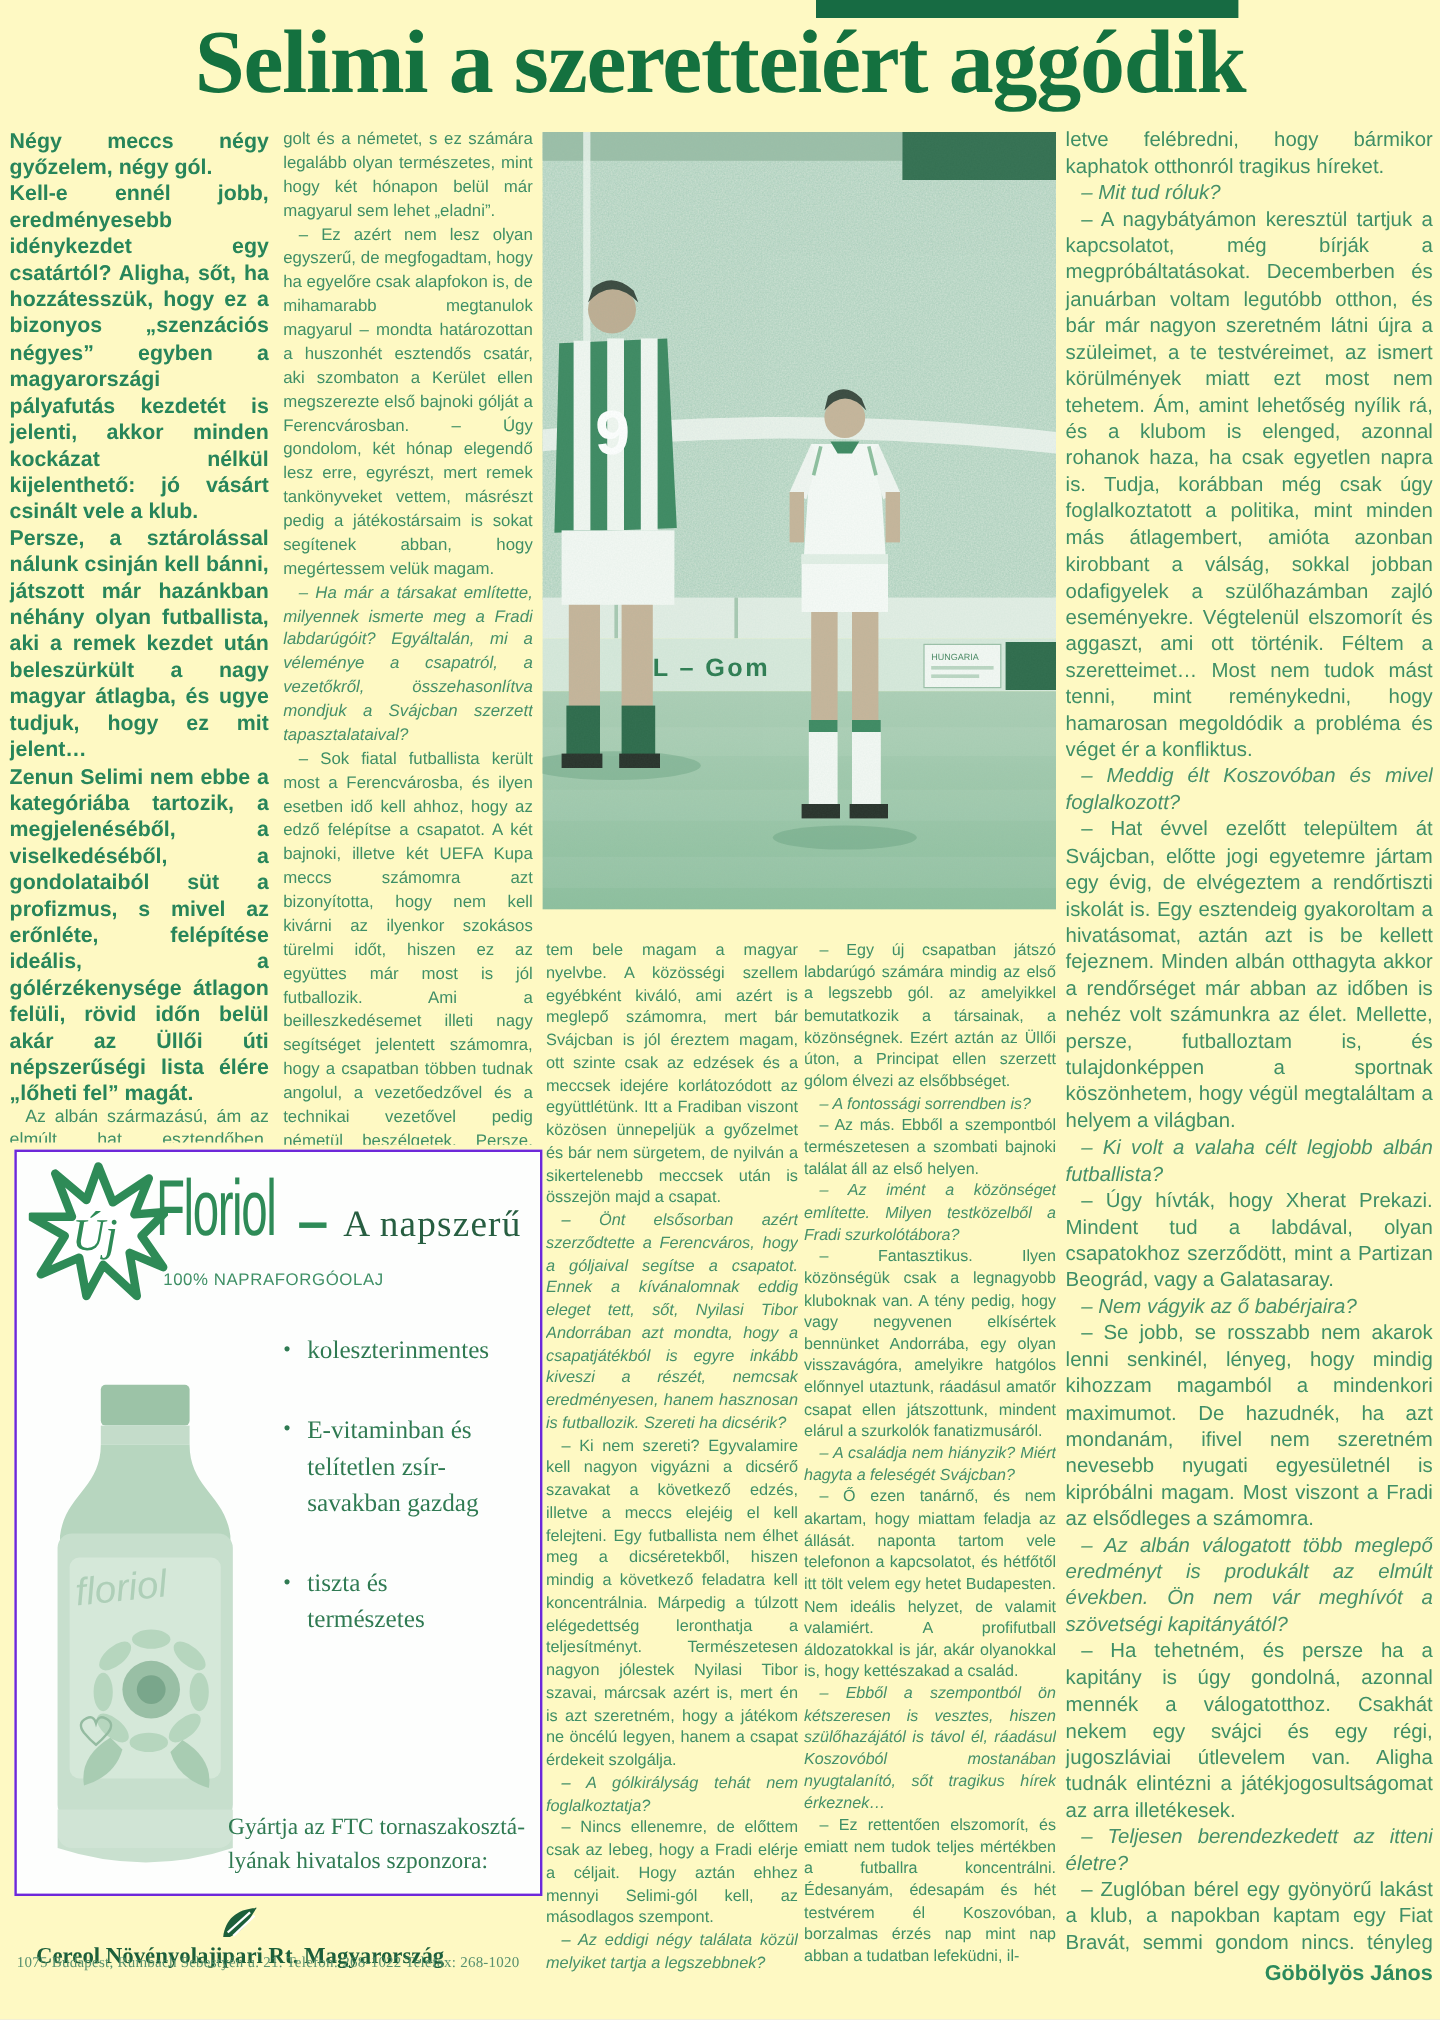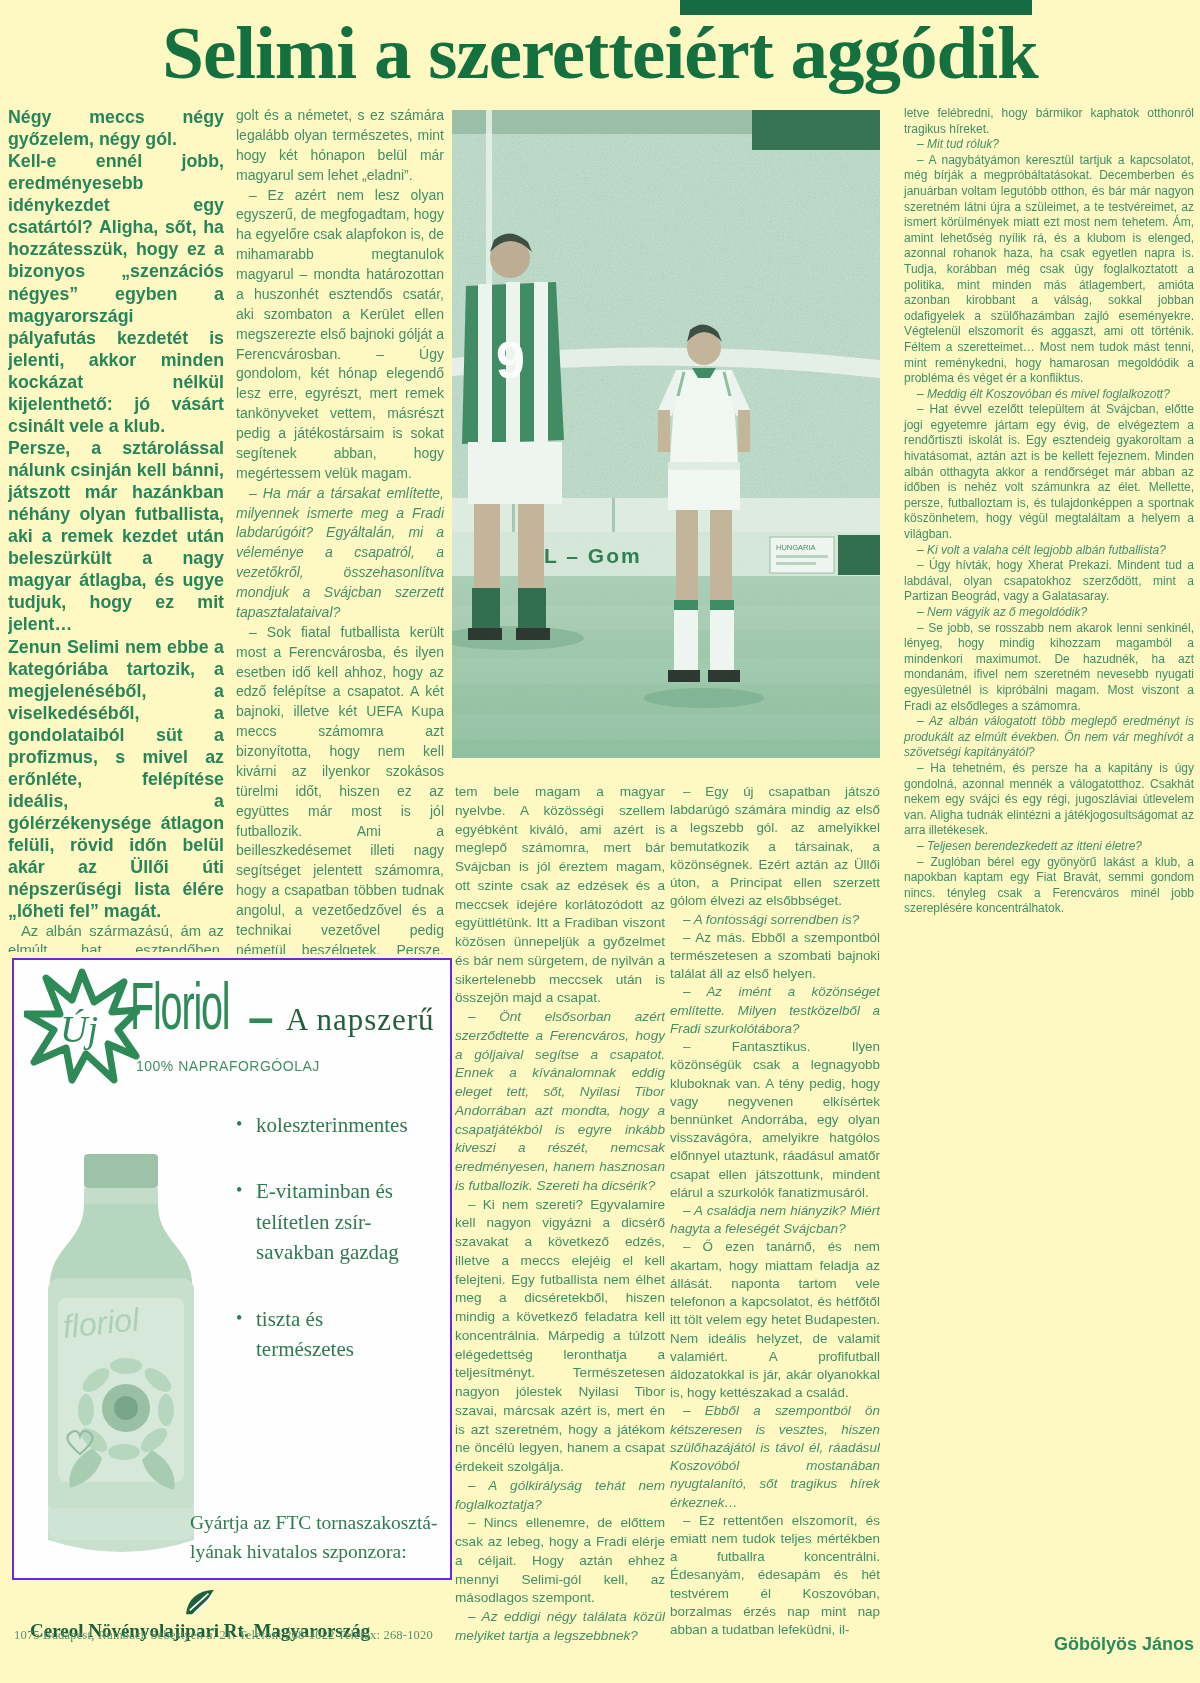--- a/index.html
+++ b/index.html
@@ -16,21 +16,21 @@
   .col1{left:8px;top:106px;width:216px;height:846px;}
   .col1 .para{font-weight:bold;color:#27855a;font-size:17.8px;line-height:1.24;}
   .col1 .para.reg{font-weight:normal;color:#3f8f66;font-size:14.8px;line-height:1.29;}
   .col2{left:236px;top:106px;width:208px;height:848px;}
   .col2 .para{font-size:14px;line-height:1.42;}
   .col3{left:455px;top:783px;width:210px;height:897px;}
   .col3 .para{font-size:13.6px;line-height:1.38;}
   .col4{left:670px;top:783px;width:210px;height:897px;}
   .col4 .para{font-size:13.4px;line-height:1.36;}
   .col5{left:888px;top:106px;width:306px;height:1524px;}
-  .col5 .para{font-size:12px;line-height:1.3;margin-left:16px;}
+  .col5 .para{font-size:17px;line-height:1.3;}
   .byline{position:absolute;left:888px;top:1634px;width:306px;text-align:right;
           font-weight:bold;font-size:18px;color:#2c8a5c;}
   .photo{position:absolute;left:452px;top:110px;width:428px;height:648px;}
   .photo svg{display:block;width:100%;height:100%;}
   
   .ad{position:absolute;left:12px;top:958px;width:436px;height:618px;
       border:2px solid #6d28d9;background:#fdfefd;}
   .burst{position:absolute;left:10px;top:8px;width:116px;height:116px;}
   .brand{position:absolute;left:116px;top:8px;font-size:66px;color:#2e8b57;
          letter-spacing:-2px;transform:scaleX(.6);transform-origin:0 0;white-space:nowrap;}
@@ -177,21 +177,21 @@
       <p class="para ind">– Ez rettentően elszomorít, és emiatt nem tudok teljes mértékben a futballra koncentrálni. Édesanyám, édesapám és hét testvérem él Koszovóban, borzalmas érzés nap mint nap abban a tudatban lefeküdni, il-</p>
     </div>
   <div class="col col5">
       <p class="para">letve felébredni, hogy bármikor kaphatok otthonról tragikus híreket.</p>
       <p class="para ital ind">– Mit tud róluk?</p>
       <p class="para ind">– A nagybátyámon keresztül tartjuk a kapcsolatot, még bírják a megpróbáltatásokat. Decemberben és januárban voltam legutóbb otthon, és bár már nagyon szeretném látni újra a szüleimet, a te testvéreimet, az ismert körülmények miatt ezt most nem tehetem. Ám, amint lehetőség nyílik rá, és a klubom is elenged, azonnal rohanok haza, ha csak egyetlen napra is. Tudja, korábban még csak úgy foglalkoztatott a politika, mint minden más átlagembert, amióta azonban kirobbant a válság, sokkal jobban odafigyelek a szülőhazámban zajló eseményekre. Végtelenül elszomorít és aggaszt, ami ott történik. Féltem a szeretteimet… Most nem tudok mást tenni, mint reménykedni, hogy hamarosan megoldódik a probléma és véget ér a konfliktus.</p>
       <p class="para ital ind">– Meddig élt Koszovóban és mivel foglalkozott?</p>
       <p class="para ind">– Hat évvel ezelőtt települtem át Svájcban, előtte jogi egyetemre jártam egy évig, de elvégeztem a rendőrtiszti iskolát is. Egy esztendeig gyakoroltam a hivatásomat, aztán azt is be kellett fejeznem. Minden albán otthagyta akkor a rendőrséget már abban az időben is nehéz volt számunkra az élet. Mellette, persze, futballoztam is, és tulajdonképpen a sportnak köszönhetem, hogy végül megtaláltam a helyem a világban.</p>
       <p class="para ital ind">– Ki volt a valaha célt legjobb albán futballista?</p>
       <p class="para ind">– Úgy hívták, hogy Xherat Prekazi. Mindent tud a labdával, olyan csapatokhoz szerződött, mint a Partizan Beográd, vagy a Galatasaray.</p>
-      <p class="para ital ind">– Nem vágyik az ő megoldódik?</p>
+      <p class="para ital ind">– Nem vágyik az ő babérjaira?</p>
       <p class="para ind">– Se jobb, se rosszabb nem akarok lenni senkinél, lényeg, hogy mindig kihozzam magamból a mindenkori maximumot. De hazudnék, ha azt mondanám, ifivel nem szeretném nevesebb nyugati egyesületnél is kipróbálni magam. Most viszont a Fradi az elsődleges a számomra.</p>
       <p class="para ital ind">– Az albán válogatott több meglepő eredményt is produkált az elmúlt években. Ön nem vár meghívót a szövetségi kapitányától?</p>
       <p class="para ind">– Ha tehetném, és persze ha a kapitány is úgy gondolná, azonnal mennék a válogatotthoz. Csakhát nekem egy svájci és egy régi, jugoszláviai útlevelem van. Aligha tudnák elintézni a játékjogosultságomat az arra illetékesek.</p>
       <p class="para ital ind">– Teljesen berendezkedett az itteni életre?</p>
       <p class="para ind">– Zuglóban bérel egy gyönyörű lakást a klub, a napokban kaptam egy Fiat Bravát, semmi gondom nincs. tényleg csak a Ferencváros minél jobb szereplésére koncentrálhatok.</p>
     </div>
   <div class="byline">Göbölyös János</div>
 
   <div class="ad">
     <svg class="burst" viewBox="0 0 116 116">

